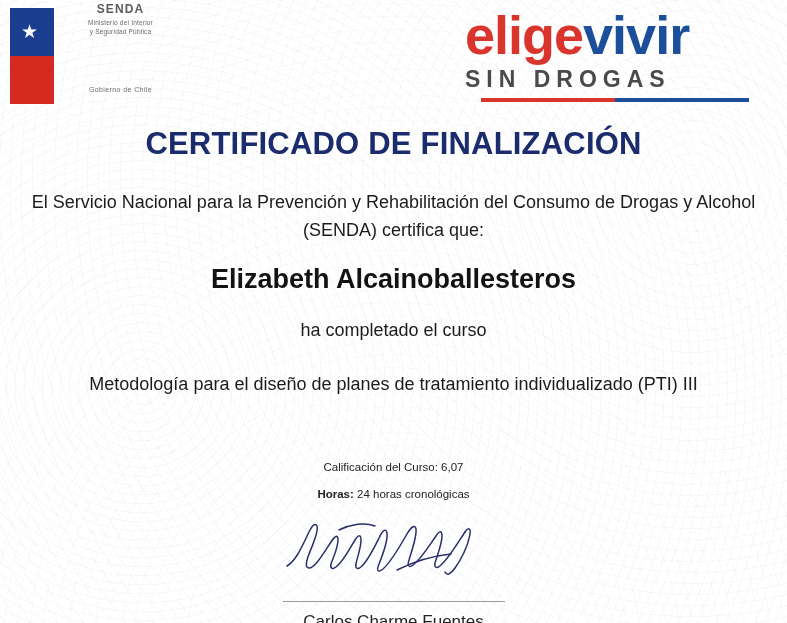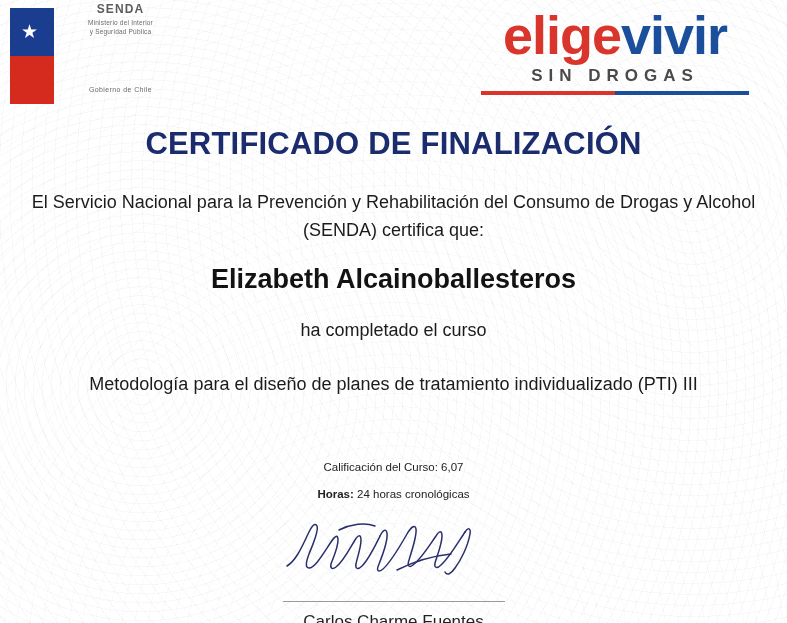--- a/index.html
+++ b/index.html
@@ -101,38 +101,38 @@
     text-align: center;
     font-size: 7px;
     letter-spacing: 0.4px;
     color: #6b6b6b;
   }
 
   .elige-logo {
     position: absolute;
     right: 22px;
     top: 6px;
-    text-align: center;
+    text-align: left;
     width: 300px;
   }
   .elige-word {
     font-size: 54px;
     line-height: 58px;
     font-weight: bold;
     letter-spacing: -1px;
   }
   .elige-word .a {
     color: #d9352c;
   }
   .elige-word .b {
     color: #1b4f9c;
   }
   .elige-sub {
     margin-top: 2px;
-    font-size: 17px;
+    font-size: 23px;
     letter-spacing: 6px;
     color: #4a4a4a;
     font-weight: bold;
   }
   .elige-bar {
     margin: 5px auto 0;
     width: 268px;
     height: 4px;
     background: linear-gradient(to right, #d9352c 0 50%, #1b4f9c 50% 100%);
   }

